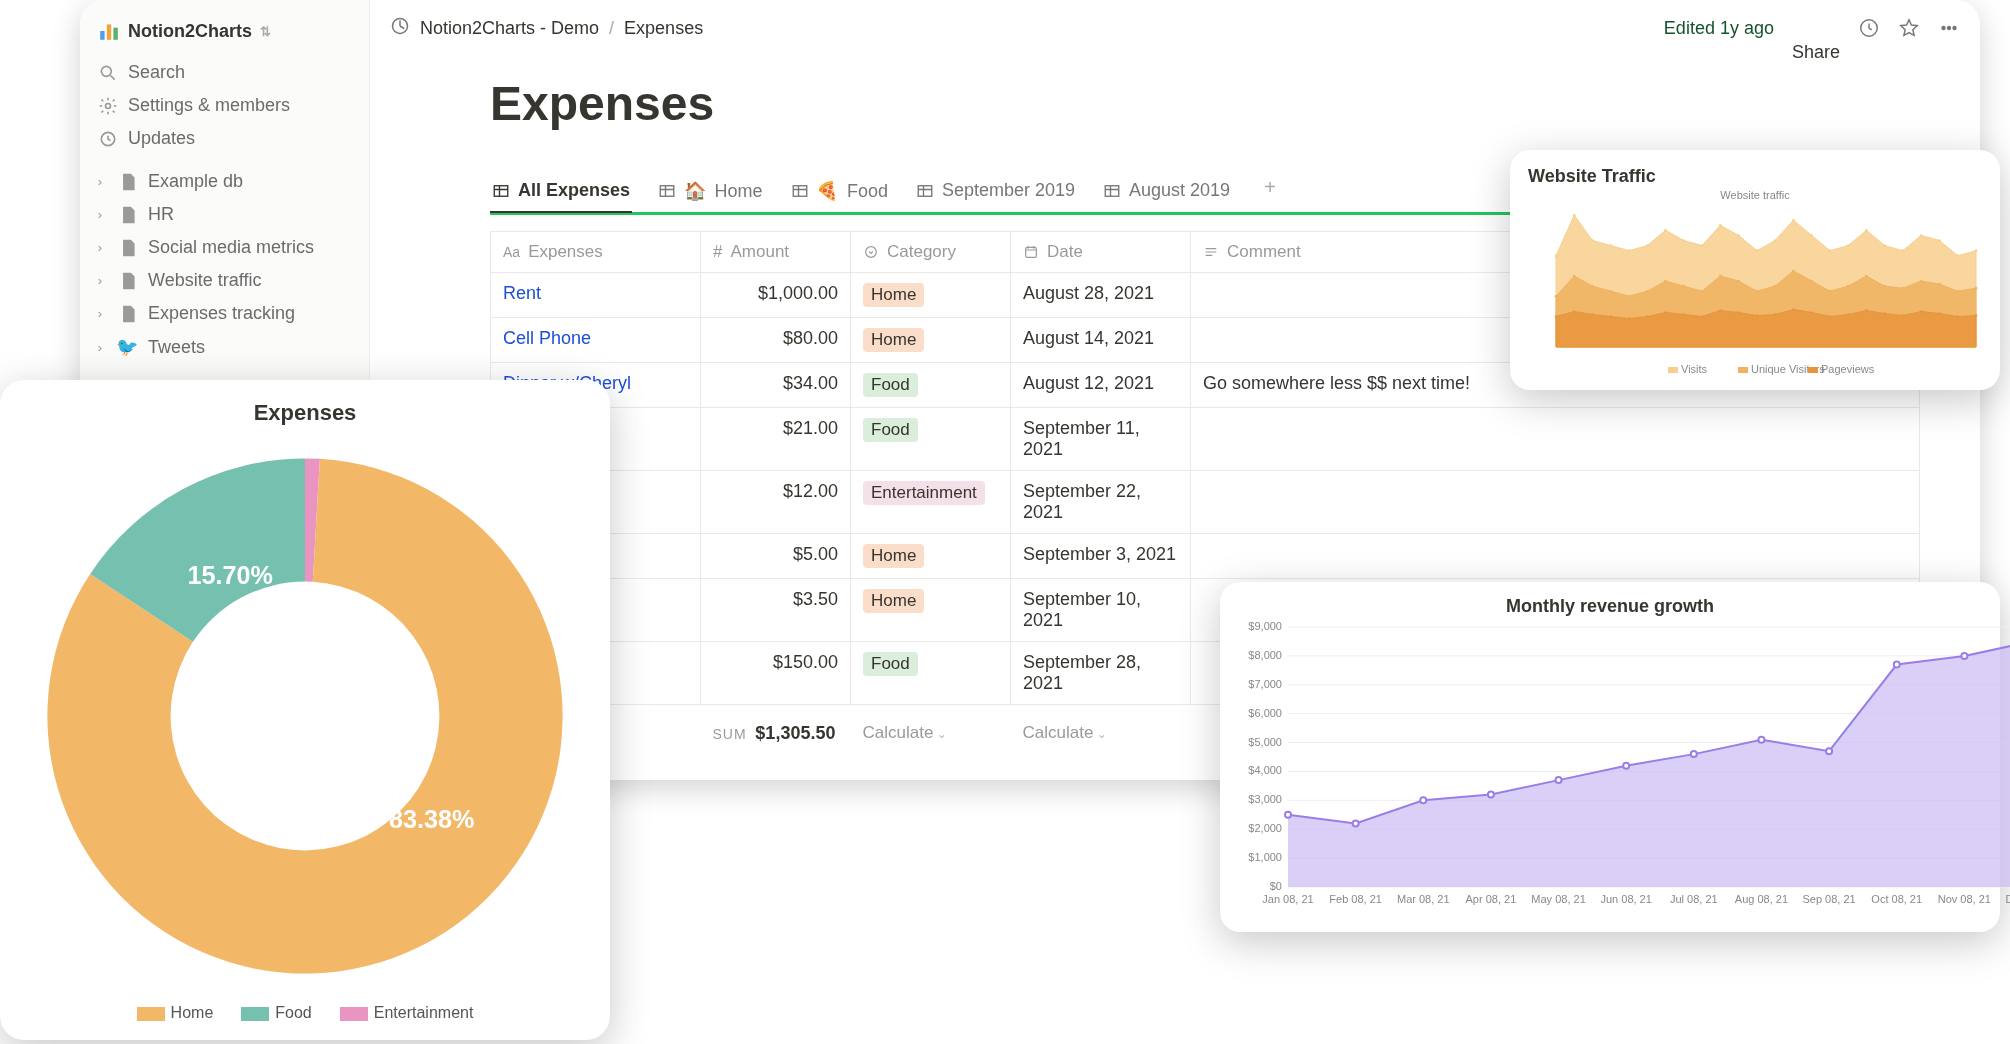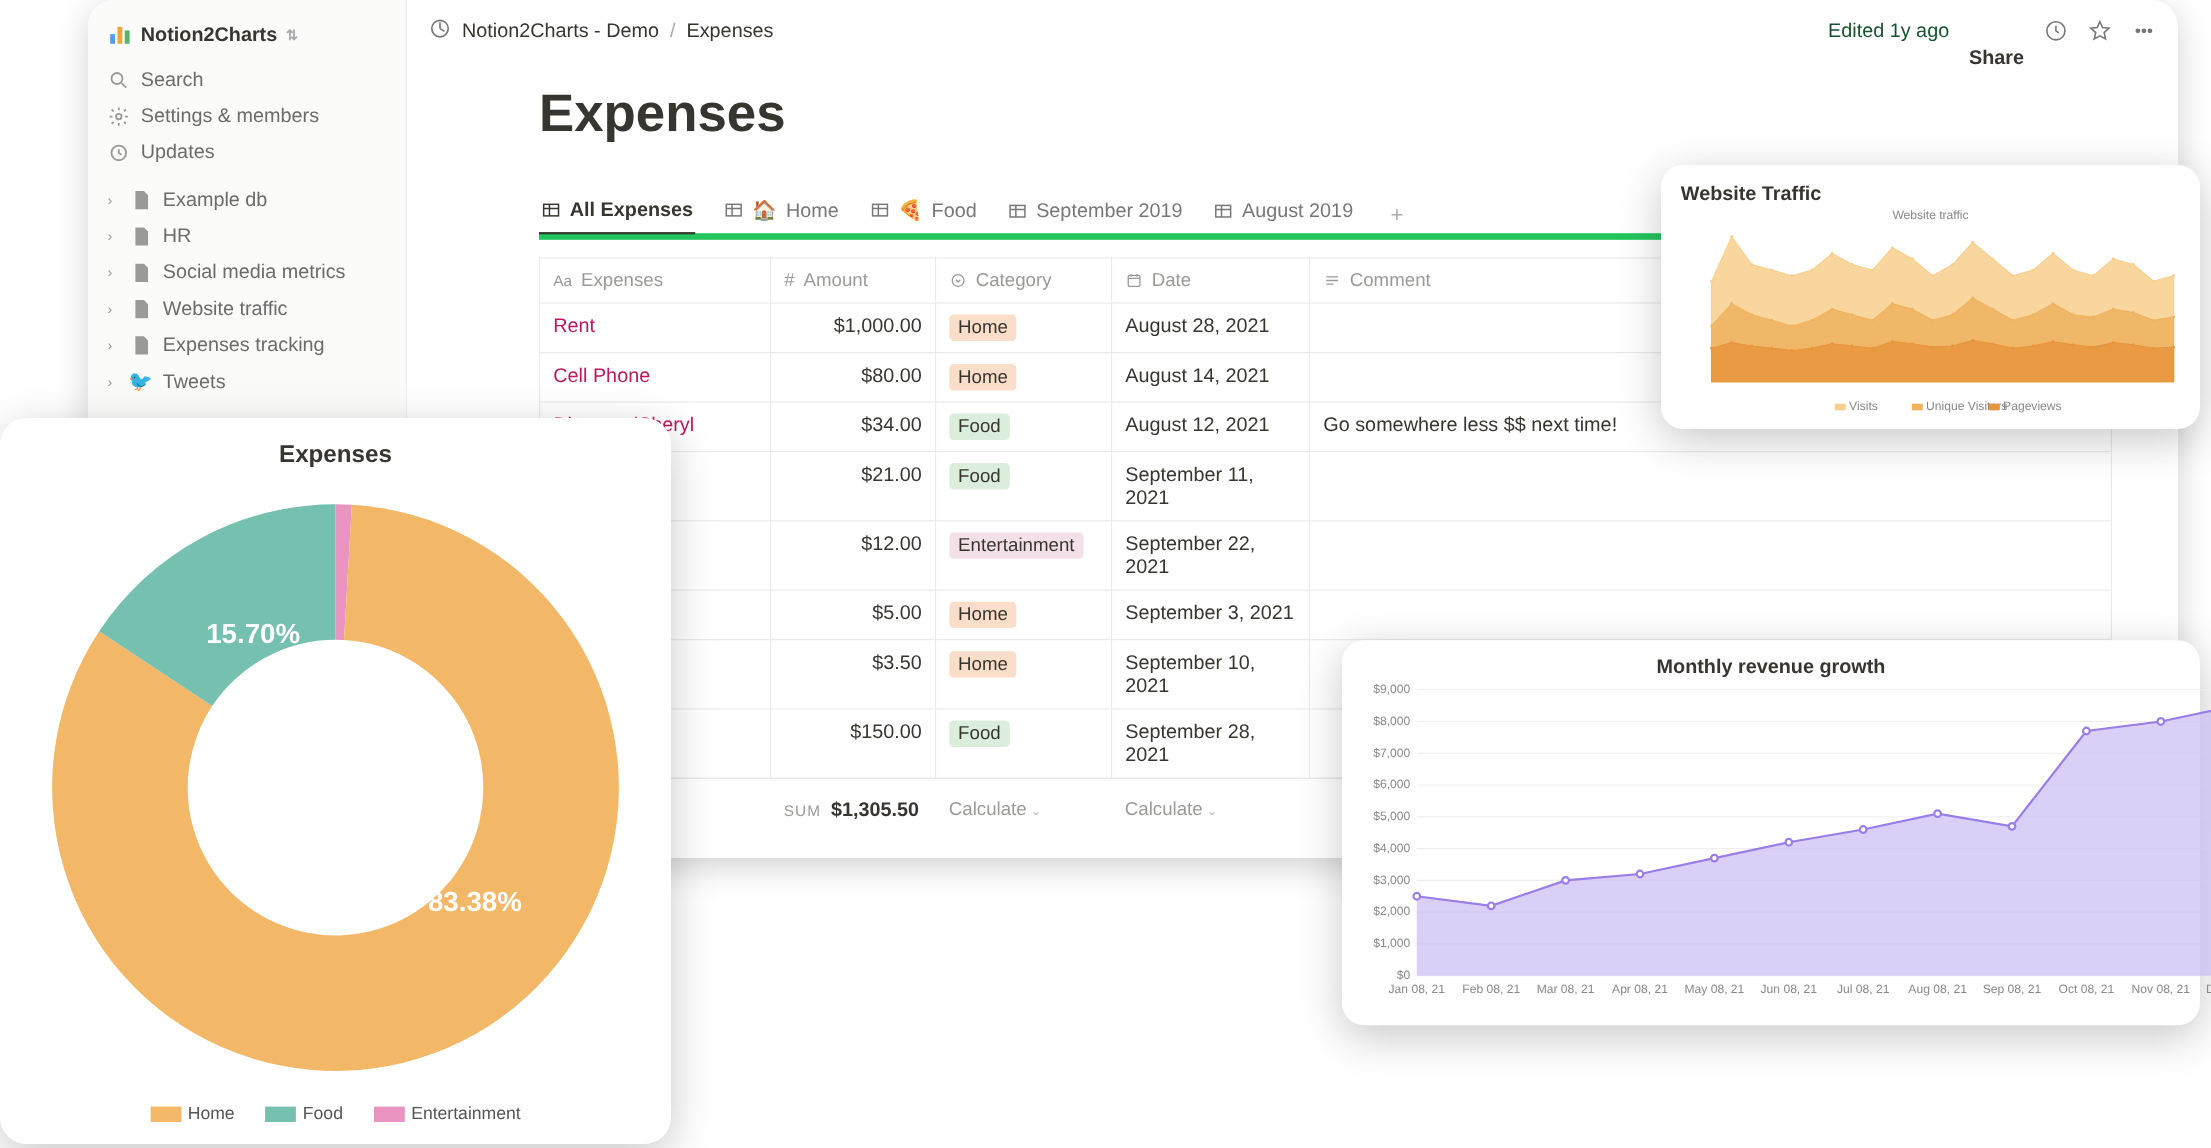--- a/index.html
+++ b/index.html
@@ -79,28 +79,28 @@
   align-items: center;
   padding: 0 20px;
   gap: 10px;
   font-size: 18px;
 }
 .bc-icon { color:#777; }
 .breadcrumbs { display:flex; align-items:center; gap:10px; color:#37352f; }
 .breadcrumbs .sep { color:#aaa; }
 .topbar .spacer { flex:1; }
 .topbar .rt { display:flex; align-items:center; gap:18px; color:#777; }
-.topbar .rt .share { color:#37352f; font-weight:700; cursor:pointer;margin-top:48px;}
+.topbar .rt .share { color:#37352f; font-weight:400; cursor:pointer;margin-top:48px;}
 .topbar .rt svg { width:22px;height:22px; stroke:#777; fill:none; stroke-width:1.6; cursor:pointer;}
 .edited-text { color:#14532d; }
 
 .page-body { padding: 20px 60px 40px 120px; }
 .page-title { font-size: 48px; font-weight: 700; margin-bottom: 20px; color:#37352f;}
 
-.view-tabs { display:flex; align-items:flex-end; gap:24px; border-bottom:6px solid #22c55e;margin-top:41px; }
+.view-tabs { display:flex; align-items:flex-start; gap:24px; border-bottom:3px solid #22c55e;margin-top:41px; }
 .view-tab { display:flex; align-items:center; gap:8px; padding:8px 2px 10px; color:#777; cursor:pointer; font-size:18px; }
 .view-tab.active { color:#37352f; font-weight:600; border-bottom:2px solid #37352f; margin-bottom:-1px;}
 .view-tab svg { width:18px;height:18px; stroke:#777; fill:none; stroke-width:1.8;}
 .view-tab.active svg { stroke:#37352f; }
 .add-view { color:#aaa; font-size:20px; cursor:pointer; padding:4px 8px;}
 
 .table { width: 100%; border-collapse: collapse; margin-top:16px; }
 .table th, .table td {
   border: 1px solid #e9e9e7;
   padding: 10px 12px;
@@ -114,21 +114,21 @@
 .col-expense { width: 210px; }
 .col-amount  { width: 150px; text-align:right;}
 .col-category{ width: 160px; }
 .col-date    { width: 180px; }
 .col-comment { width: auto; }
 .table td.amount { text-align:right; }
 .tag { display:inline-block; padding:2px 8px; border-radius:4px; font-size:17px;}
 .tag-home { background:#fadec9; color:#37352f;}
 .tag-food { background:#dbeddb; color:#37352f;}
 .tag-ent  { background:#f4e0e9; color:#37352f;}
-.table td.exp-name { font-weight:500; color:#be185d;}
+.table td.exp-name { font-weight:500; color:#1d4ed8;}
 
 .calc-row td { border:none; padding-top:18px; color:#9b9a97; font-size:17px;}
 .calc-row .sum-label { font-variant:small-caps; letter-spacing:1px; font-size:14px; color:#9b9a97; margin-right:4px;}
 .calc-row .sum-val { color:#37352f; font-weight:600; font-size:18px;}
 .calc-btn::after{ content:" \2304"; color:#bbb; font-size:12px;}
 
 
 .pie-card {
   position: absolute;
   left: 0px;

